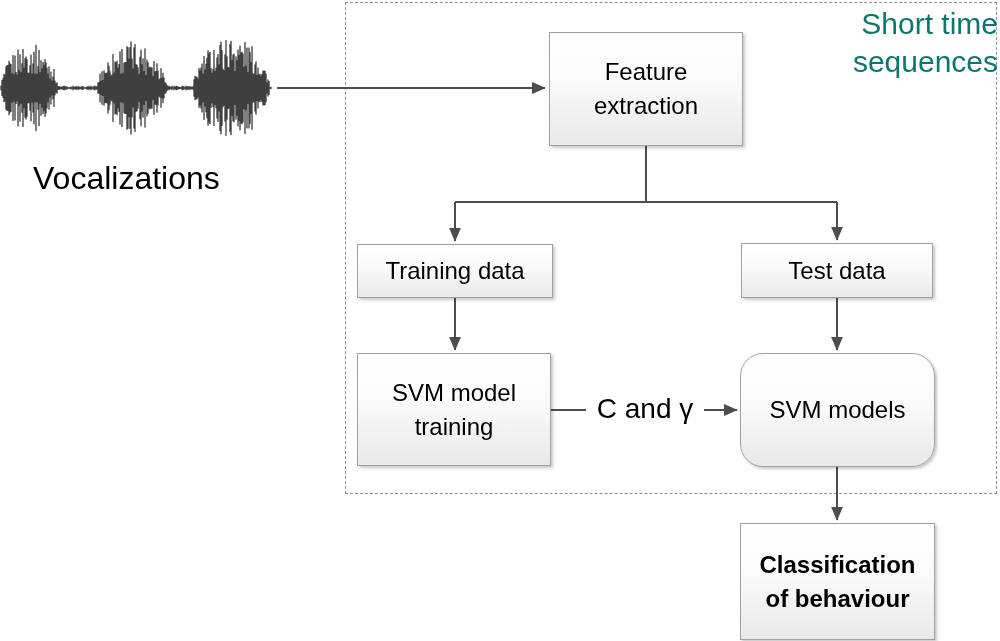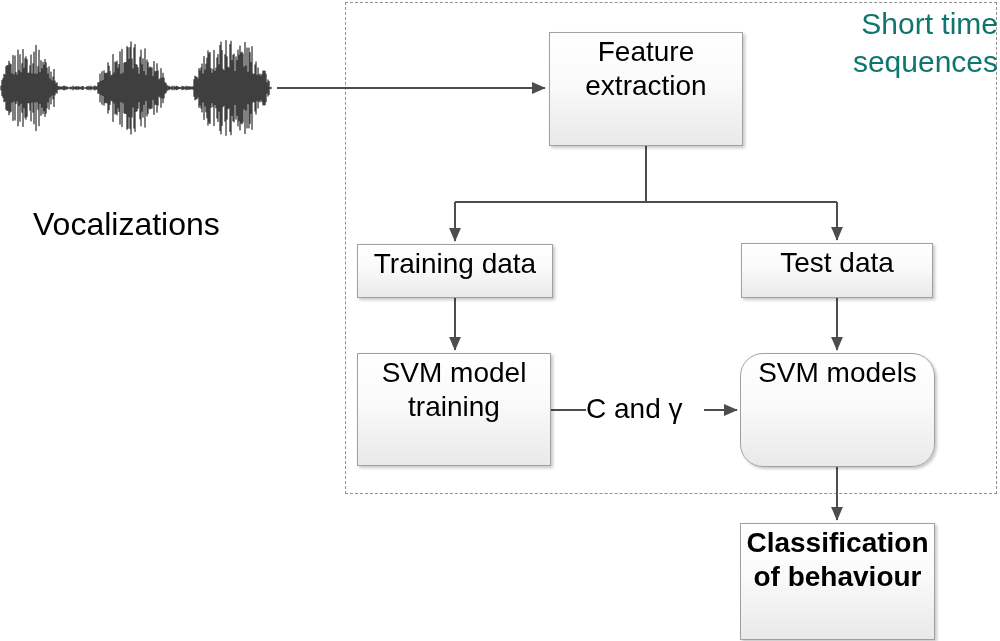--- a/index.html
+++ b/index.html
@@ -12,36 +12,36 @@
   #region{
     left:345px;top:2px;width:650px;height:490px;
     border:1px dashed #919191;background:transparent;
   }
   #region-label{
     right:2px;top:5px;width:188px;
     font-size:30px;line-height:38px;text-align:right;color:#0f766e;
   }
   
   .node{
-    display:flex;align-items:flex-start;justify-content:center;text-align:center;
-    font-size:28px;line-height:34px;
+    display:flex;align-items:center;justify-content:center;text-align:center;
+    font-size:24px;line-height:34px;
     border:1px solid #a0a0a0;
     background:linear-gradient(to bottom,#ffffff 0%,#fafafa 45%,#e9e9e9 100%);
     box-shadow:2px 2px 3px rgba(0,0,0,0.22);
     box-sizing:border-box;padding:2px 4px;
   }
   #node-feature-extraction{left:549px;top:32px;width:194px;height:114px;}
   #node-training-data{left:357px;top:244px;width:196px;height:54px;}
   #node-test-data{left:741px;top:243px;width:192px;height:55px;}
   #node-svm-model-training{left:357px;top:353px;width:194px;height:113px;}
   #node-svm-models{left:740px;top:353px;width:195px;height:114px;border-radius:23px;}
   #node-classification{left:740px;top:523px;width:195px;height:117px;font-weight:bold;}
   
-  #vocalizations-label{left:33px;top:160px;width:240px;font-size:32px;margin-top:46px;}
-  #c-gamma-label{left:586px;top:393px;width:118px;text-align:left;font-size:28px;}
+  #vocalizations-label{left:33px;top:160px;width:240px;font-size:32px;}
+  #c-gamma-label{left:586px;top:393px;width:118px;text-align:center;font-size:28px;}
   
   #connectors,#waveform{pointer-events:none;}
   #connectors{left:0;top:0;}
   #waveform{left:0;top:20px;}
 </style>
 </head>
 <body>
 
 <div id="stage">
 

